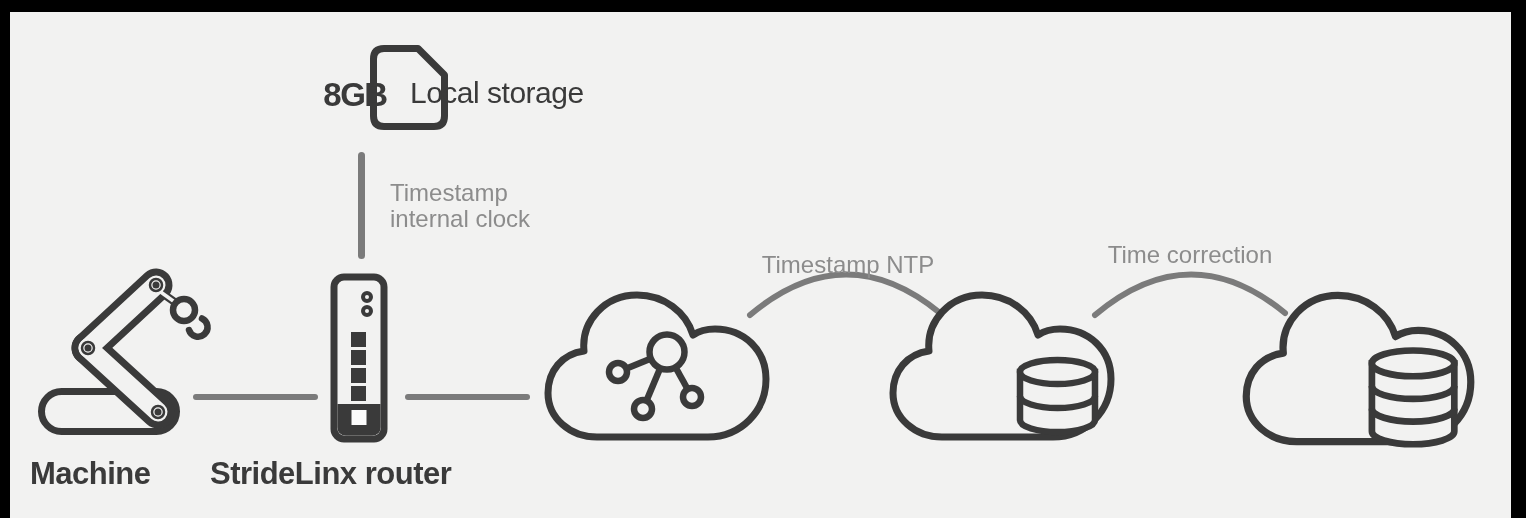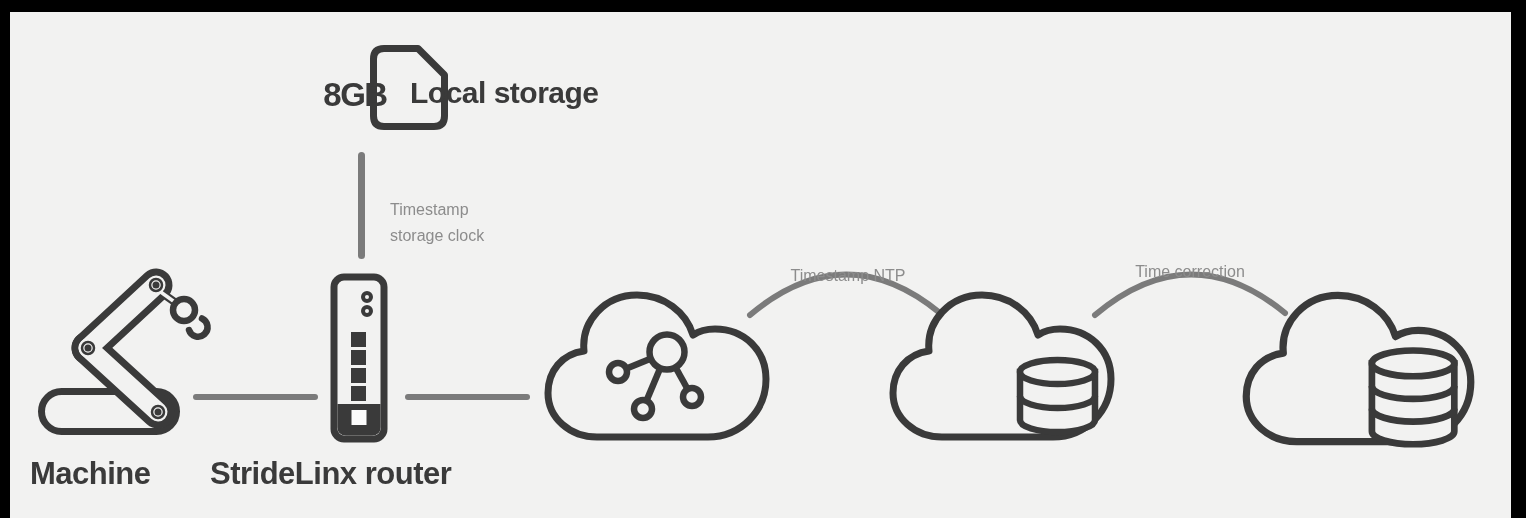--- a/index.html
+++ b/index.html
@@ -17,29 +17,29 @@
   }
   .canvas{
     position:absolute;left:10px;top:12px;width:1501px;height:506px;background:var(--background);
   }
   .abs{position:absolute;}
   .node-label{
     position:absolute;top:444px;text-align:left;font-weight:700;font-size:31px;
     letter-spacing:-0.5px;color:var(--ink);white-space:nowrap;
   }
   .storage-title{
-    position:absolute;left:400px;top:64px;font-weight:700;font-size:30px;
+    position:absolute;left:400px;top:64px;font-weight:400;font-size:30px;
     letter-spacing:-0.5px;color:var(--ink);white-space:nowrap;
   }
   .capacity{
     position:absolute;left:0;right:0;top:33px;text-align:center;font-weight:700;
     font-size:33px;line-height:1;letter-spacing:-1.5px;color:var(--ink);
   }
   .annotation{
-    color:var(--annotation);font-size:16px;line-height:26px;white-space:nowrap;margin-top:17px;
+    color:var(--annotation);font-size:24px;line-height:26px;white-space:nowrap;
   }
   .arc-label{position:absolute;width:200px;text-align:center;}
   .vline{
     position:absolute;left:348px;top:140px;width:7px;height:107px;
     background:var(--connector);border-radius:4px;
   }
   .hline{
     position:absolute;top:382px;height:6px;width:125px;
     background:var(--connector);border-radius:3px;
   }
@@ -60,21 +60,21 @@
     <svg width="78" height="85" viewBox="0 0 78 85">
       <path class="stroke" stroke-width="7" stroke-linejoin="round" d="M 14,3.5 H 48 L 74.5,30 V 71 Q 74.5,81.5 64,81.5 H 14 Q 3.5,81.5 3.5,71 V 14 Q 3.5,3.5 14,3.5 Z"></path>
     </svg>
     <div class="capacity">8GB</div>
   </div>
   <div class="storage-title">Local storage</div>
 
   <div class="vline"></div>
   <div class="abs annotation" style="left:380px;top:168px;">
     <div>Timestamp</div>
-    <div>storage clock</div>
+    <div>internal clock</div>
   </div>
 
   <div class="abs" style="left:28px;top:255px;">
     <svg width="170" height="170" viewBox="0 0 170 170">
       <rect class="stroke" stroke-width="7" x="3.5" y="124.5" width="135" height="40" rx="20"></rect>
       <line class="stroke" stroke-width="33" stroke-linecap="round" x1="118" y1="18" x2="50" y2="81"></line>
       <line class="stroke" stroke-width="33" stroke-linecap="round" x1="50" y1="81" x2="120" y2="145"></line>
       <line class="lite" stroke-width="19" stroke-linecap="round" x1="118" y1="18" x2="50" y2="81"></line>
       <line class="lite" stroke-width="19" stroke-linecap="round" x1="50" y1="81" x2="120" y2="145"></line>
       <line class="stroke" stroke-width="8" x1="124" y1="26" x2="138" y2="36"></line>
@@ -119,21 +119,21 @@
         <circle class="stroke fill-bg" stroke-width="6.5" cx="78" cy="83" r="9"></circle>
         <circle class="stroke fill-bg" stroke-width="6.5" cx="103" cy="120" r="9"></circle>
         <circle class="stroke fill-bg" stroke-width="6.5" cx="152" cy="108" r="9"></circle>
       </g>
     </svg>
   </div>
 
   <svg class="abs" style="left:735px;top:251px;" width="200" height="60" viewBox="0 0 200 60">
     <path class="gray" stroke-width="6" stroke-linecap="round" d="M 5,52 Q 100,-28 195,50"></path>
   </svg>
-  <div class="abs annotation arc-label" style="left:738px;top:234px;">Timestamp NTP</div>
+  <div class="abs annotation arc-label" style="left:738px;top:240px;">Timestamp NTP</div>
 
   <div class="abs" style="left:875px;top:277px;">
     <svg width="233" height="152" viewBox="0 0 233 152">
       <path class="stroke" stroke-width="7" stroke-linejoin="round" d="M 57,148 H 168 C 201,148 226,122 226,90 C 226,61 204,40 175,40 C 167,40 159,42 153,46 C 146,23 124,6 97,6 C 65,6 41,32 44,62 C 22,65 8,82 8,104 C 8,129 30,148 57,148 Z"></path>
       <g>
         <path class="stroke fill-bg" stroke-width="6.5" d="M 135,83 V 131 A 37.5,12 0 0 0 210,131 V 83 Z"></path>
         <path class="stroke" stroke-width="6.5" d="M 135,107 A 37.5,12 0 0 0 210,107"></path>
         <ellipse class="stroke fill-bg" stroke-width="6.5" cx="172.5" cy="83" rx="37.5" ry="12"></ellipse>
       </g>
     </svg>

